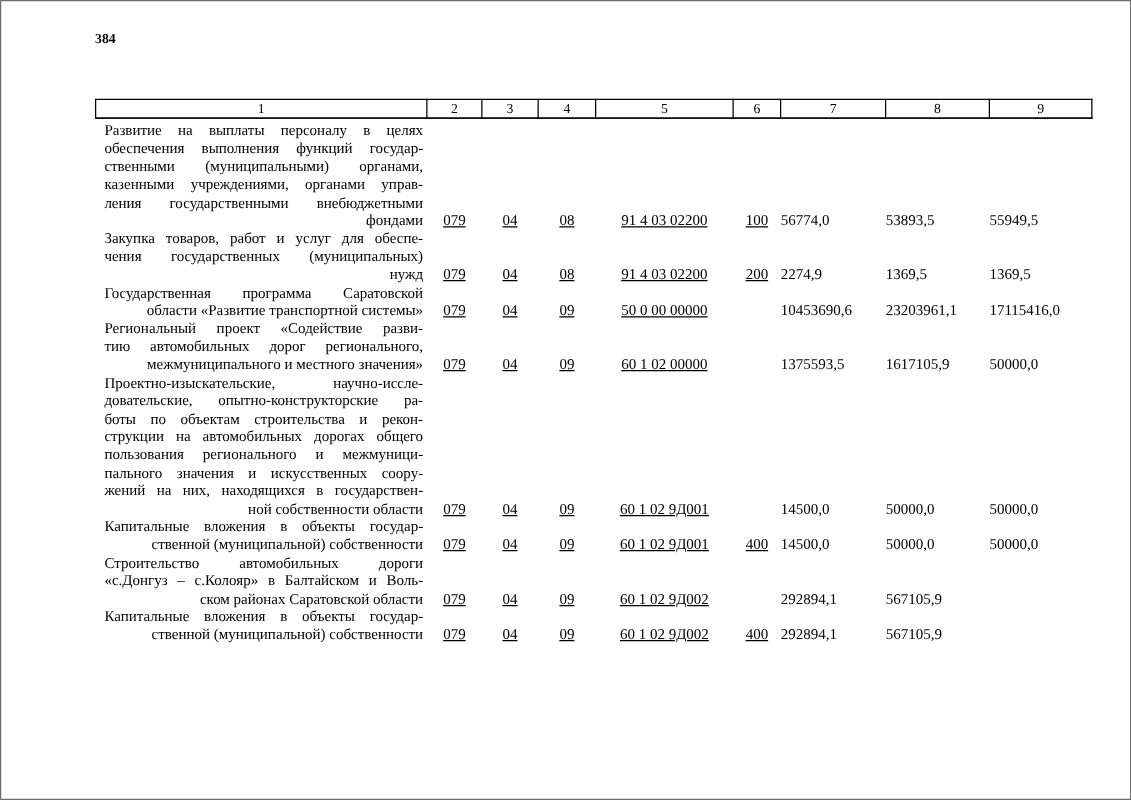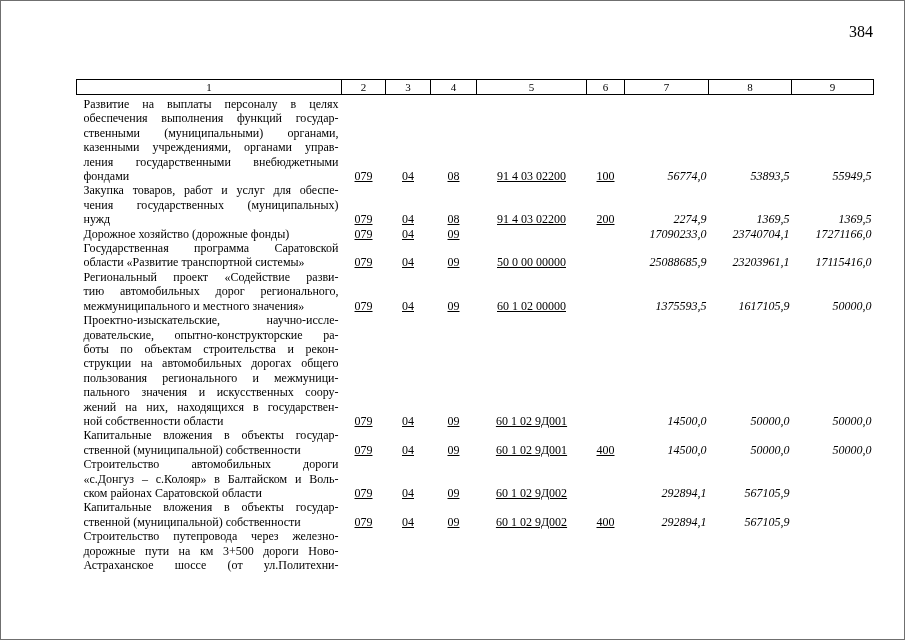--- a/index.html
+++ b/index.html
@@ -15,23 +15,24 @@
     background: #ffffff;
     border: 1px solid #6f6f6f;
     overflow: hidden;
     font-family: "Liberation Serif", serif;
     color: #000000;
   }
   .page-number {
     margin-top: 23px;
     width: 797px;
     margin-left: 75px;
-    text-align: right;
-    font-size: 16px;
+    text-align: left;
+    font-size: 11px;
     line-height: 15px;
+    font-weight: bold;
   }
   table.budget-table {
     border-collapse: collapse;
     table-layout: fixed;
     width: 797px;
     margin: 40px 0 0 75px;
     font-size: 12px;
     line-height: 14.4px;
   }
   table.budget-table thead td {
@@ -53,30 +54,28 @@
     padding-left: 7px !important;
     padding-right: 3px !important;
   }
   .c1 .line { white-space: nowrap; }
   .c1 .just {
     text-align: justify;
     text-align-last: justify;
     white-space: normal;
   }
   .c1 .last {
-    text-align: left;
+    text-align: right;
   }
   td.c2, td.c3, td.c4, td.c5, td.c6 {
     text-align: center;
     text-decoration: underline;
   }
   td.c7, td.c8, td.c9 {
-    text-align: right;
     padding-right: 2px !important;
-    font-style: italic;
   }
 </style>
 </head>
 <body>
 
 <div class="page">
   <div class="page-number">384</div>
   <table class="budget-table">
     <colgroup>
       <col style="width:265px">
@@ -131,42 +130,29 @@
           <td class="c3">04</td>
           <td class="c4">08</td>
           <td class="c5">91 4 03 02200</td>
           <td class="c6">200</td>
           <td class="c7">2274,9</td>
           <td class="c8">1369,5</td>
           <td class="c9">1369,5</td>
         </tr>
         <tr>
           <td class="c1">
-            <div class="line last">Дорожное хозяйство (дорожные фонды)</div>
-          </td>
-          <td class="c2">079</td>
-          <td class="c3">04</td>
-          <td class="c4">09</td>
-          <td class="c5"></td>
-          <td class="c6"></td>
-          <td class="c7">17090233,0</td>
-          <td class="c8">23740704,1</td>
-          <td class="c9">17271166,0</td>
-        </tr>
-        <tr>
-          <td class="c1">
             <div class="line just">Государственная программа Саратовской</div>
             <div class="line last">области «Развитие транспортной системы»</div>
           </td>
           <td class="c2">079</td>
           <td class="c3">04</td>
           <td class="c4">09</td>
           <td class="c5">50 0 00 00000</td>
           <td class="c6"></td>
-          <td class="c7">25088685,9</td>
+          <td class="c7">10453690,6</td>
           <td class="c8">23203961,1</td>
           <td class="c9">17115416,0</td>
         </tr>
         <tr>
           <td class="c1">
             <div class="line just">Региональный проект «Содействие разви-</div>
             <div class="line just">тию автомобильных дорог регионального,</div>
             <div class="line last">межмуниципального и местного значения»</div>
           </td>
           <td class="c2">079</td>
@@ -234,30 +220,15 @@
           </td>
           <td class="c2">079</td>
           <td class="c3">04</td>
           <td class="c4">09</td>
           <td class="c5">60 1 02 9Д002</td>
           <td class="c6">400</td>
           <td class="c7">292894,1</td>
           <td class="c8">567105,9</td>
           <td class="c9"></td>
         </tr>
-        <tr>
-          <td class="c1">
-            <div class="line just">Строительство путепровода через железно-</div>
-            <div class="line just">дорожные пути на км 3+500 дороги Ново-</div>
-            <div class="line just">Астраханское шоссе (от ул.Политехни-</div>
-          </td>
-          <td class="c2"></td>
-          <td class="c3"></td>
-          <td class="c4"></td>
-          <td class="c5"></td>
-          <td class="c6"></td>
-          <td class="c7"></td>
-          <td class="c8"></td>
-          <td class="c9"></td>
-        </tr>
       </tbody>
   </table>
 </div>
 
 </body></html>

